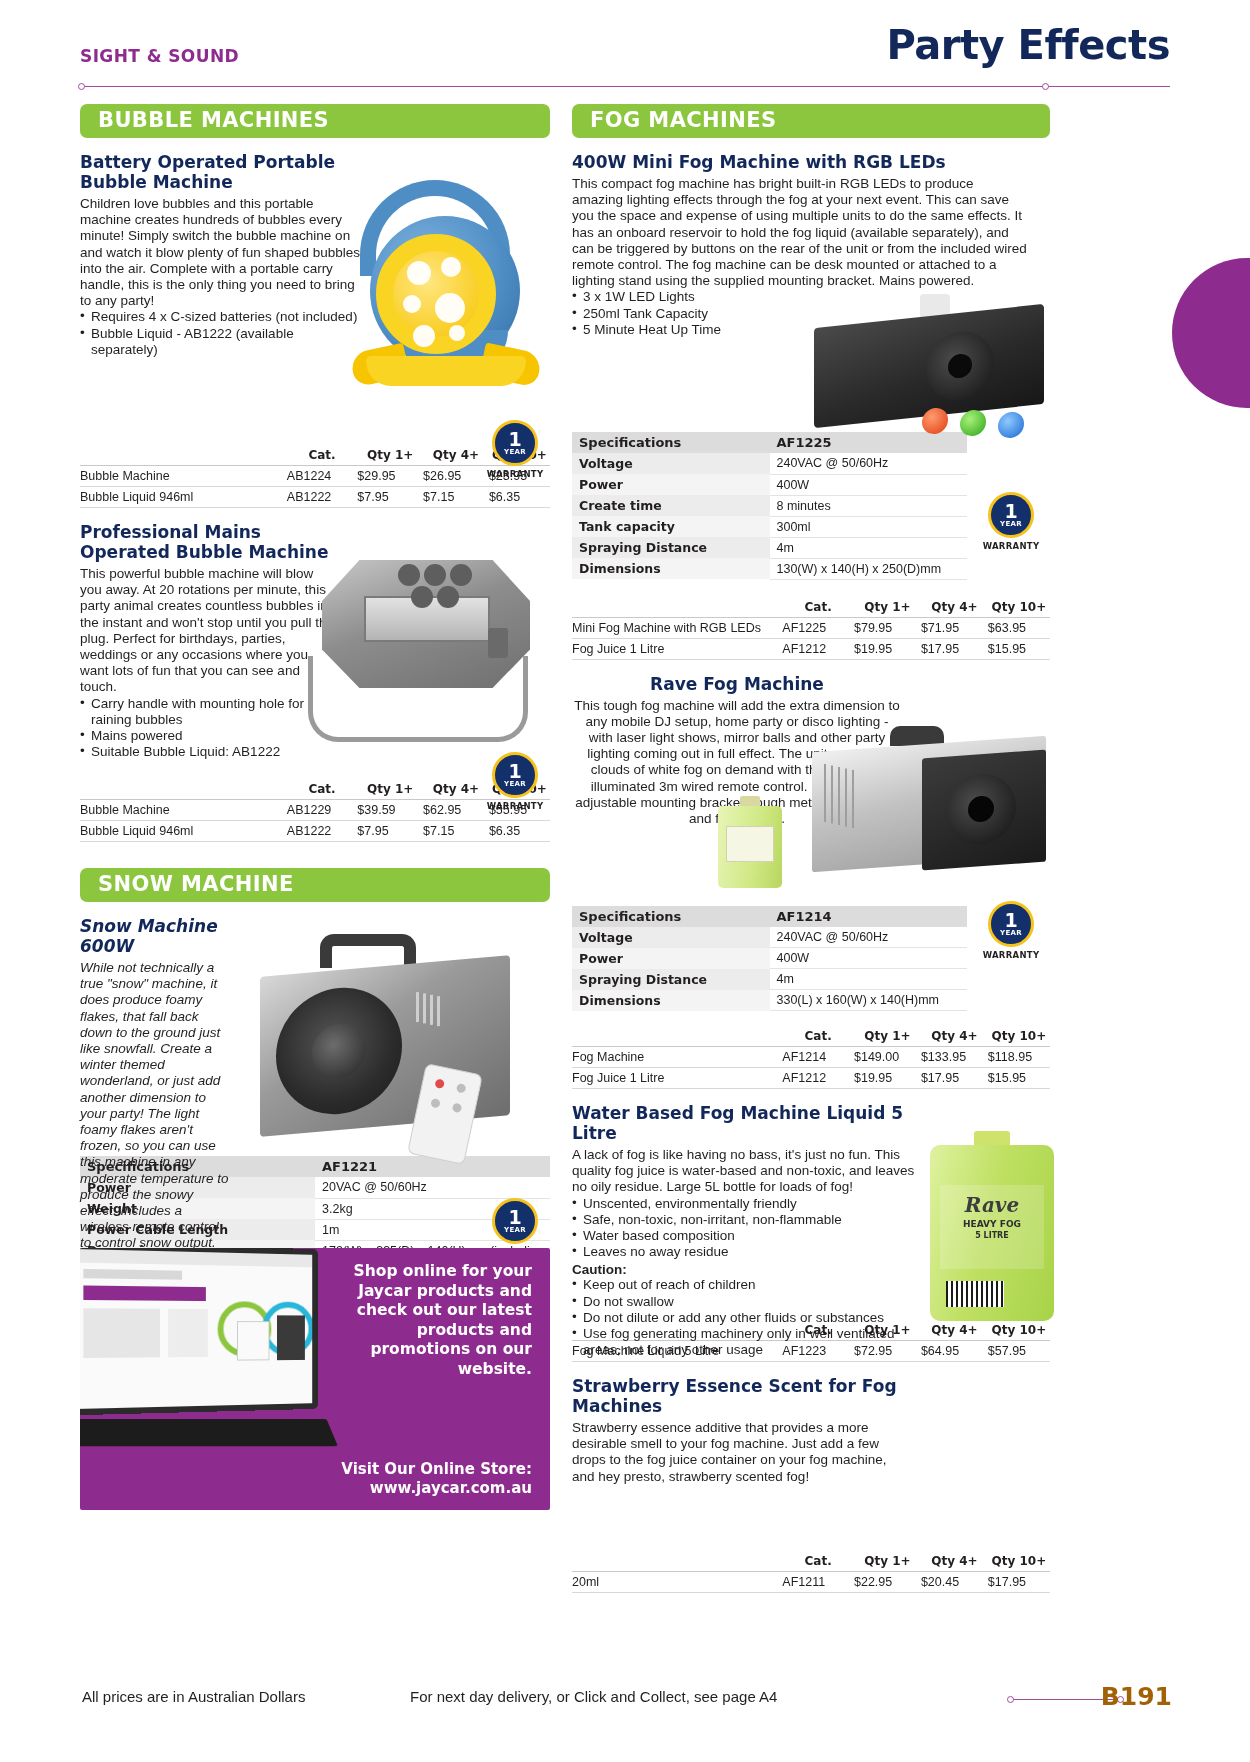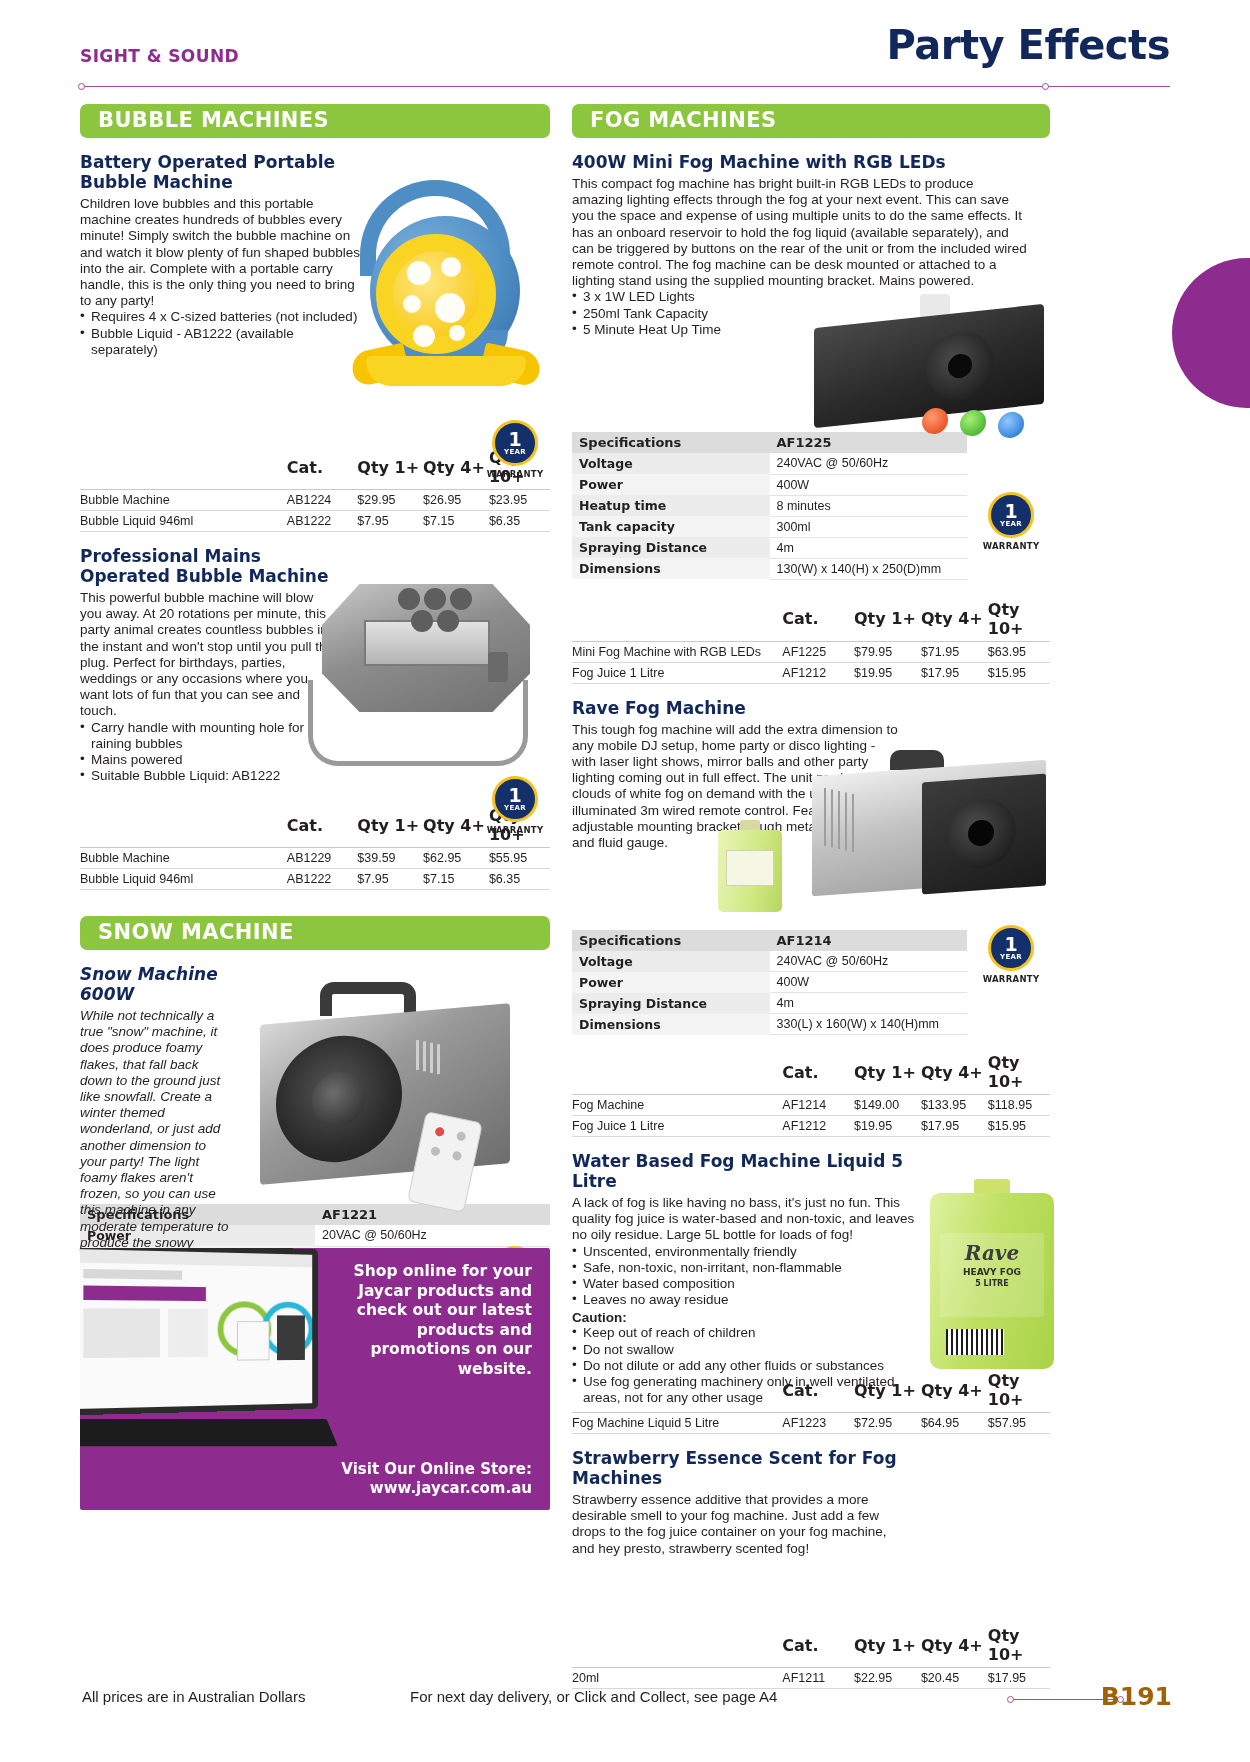--- a/index.html
+++ b/index.html
@@ -71,21 +71,21 @@
   }
   .caut { font-weight: bold; font-size: 13.5px; margin-top: 2px; }
 
   
   table.price {
     width: 100%; border-collapse: collapse;
     font-size: 12.5px; color: #231f20;
   }
   table.price th {
     font-family: "DejaVu Sans", sans-serif;
-    font-weight: bold; font-size: 16px; text-align: left;
+    font-weight: bold; font-size: 12px; text-align: center;
     padding: 2px 0 3px 0; border-bottom: 1px solid #c9c9c9;
   }
   table.price td {
     padding: 3px 0 3px 0; border-bottom: 1px solid #d8d8d8;
     white-space: nowrap;
   }
   table.price .c-name { width: 44%; }
   table.price .c-cat  { width: 15%; }
   table.price .c-q1   { width: 14%; }
   table.price .c-q4   { width: 14%; }
@@ -550,21 +550,21 @@
       <tbody>
         <tr>
           <th>Voltage</th>
           <td>240VAC @ 50/60Hz</td>
         </tr>
         <tr>
           <th>Power</th>
           <td>400W</td>
         </tr>
         <tr>
-          <th>Heatup time</th>
+          <th>Create time</th>
           <td>8 minutes</td>
         </tr>
         <tr>
           <th>Tank capacity</th>
           <td>300ml</td>
         </tr>
         <tr>
           <th>Spraying Distance</th>
           <td>4m</td>
         </tr>
@@ -596,21 +596,21 @@
         <tr>
           <td>Fog Juice 1 Litre</td>
           <td>AF1212</td>
           <td>$19.95</td>
           <td>$17.95</td>
           <td>$15.95</td>
         </tr>
       </tbody>
     </table>
 
-    <div style="position:relative; height:232px;">
+    <div style="position:relative; height:232px;text-align:center;">
       <div style="width:330px;">
         <h2 class="prod">Rave Fog Machine</h2>
         <p class="body">This tough fog machine will add the extra dimension to any mobile DJ setup, home party or disco lighting - with laser light shows, mirror balls and other party lighting coming out in full effect. The unit produces clouds of white fog on demand with the use of an illuminated 3m wired remote control. Features an adjustable mounting bracket, tough metal construction and fluid gauge.</p>
       </div>
 
       <div class="img-wrap" style="left:226px; top:56px; width:256px; height:166px;">
         <div style="position:absolute; left:92px; top:-4px; width:54px; height:20px;
                     background:#3a3a3a; border-radius:10px 10px 0 0;"></div>
         <div style="position:absolute; left:14px; top:14px; width:234px; height:120px;
                     background:linear-gradient(170deg,#f1f1f1,#c2c2c2 45%,#9c9c9c); border-radius:3px; transform:skewY(-4deg);"></div>

